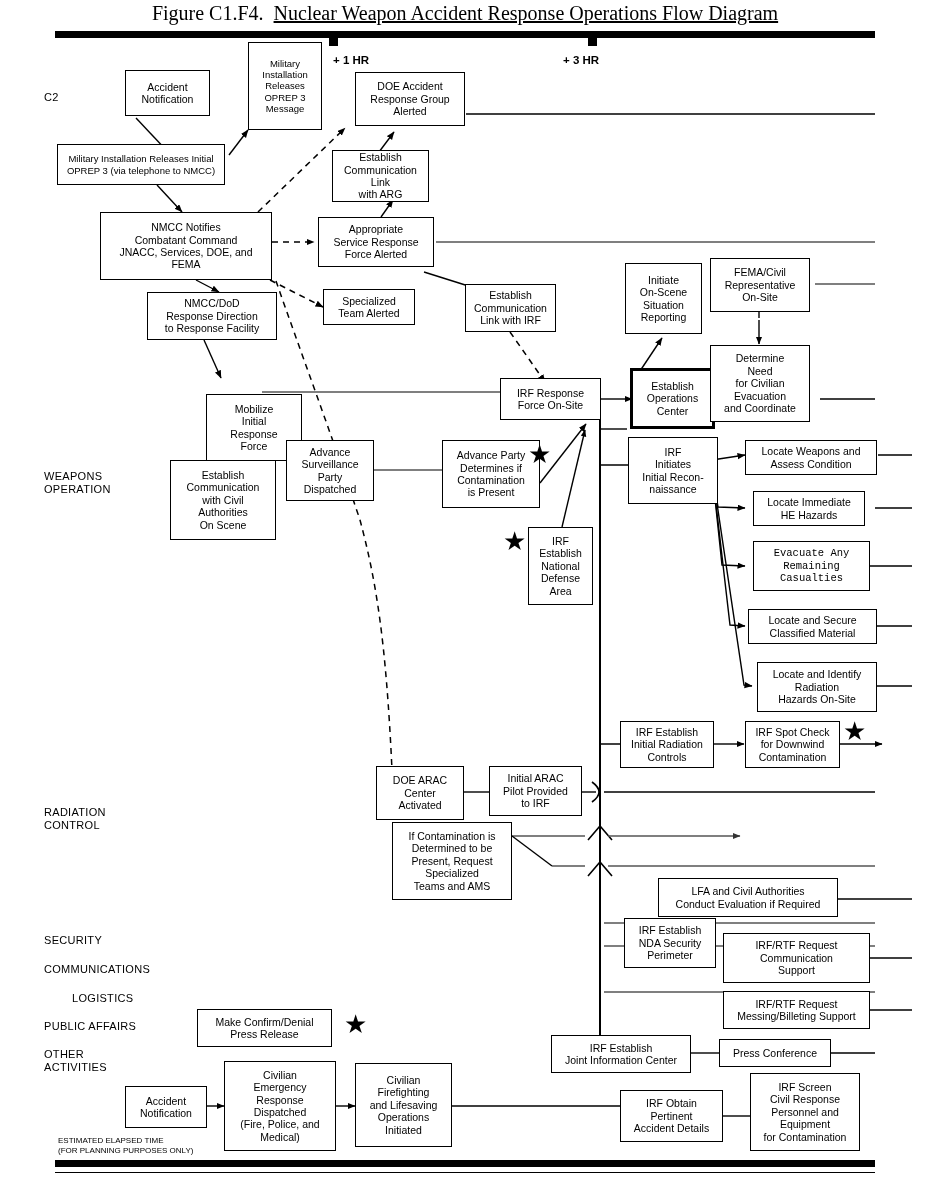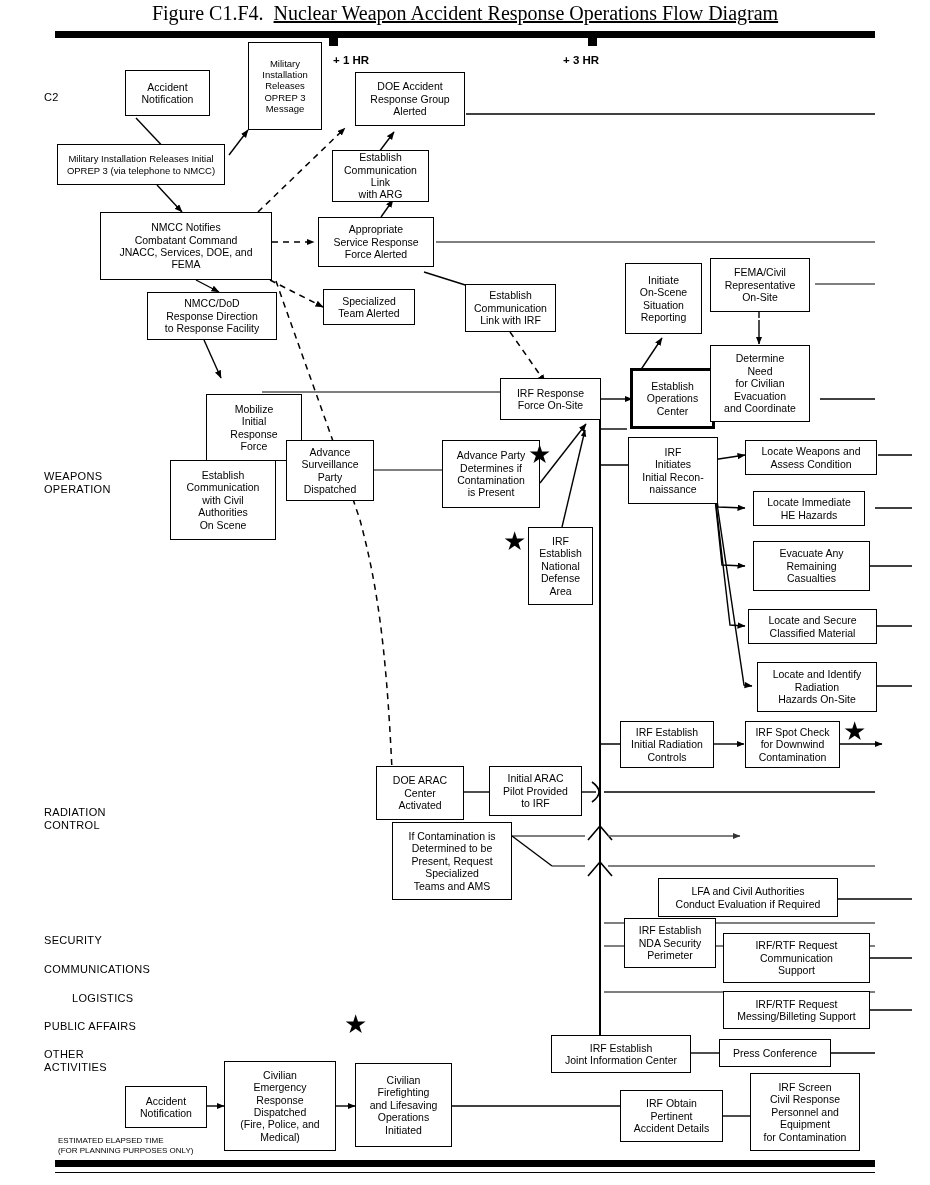--- a/index.html
+++ b/index.html
@@ -271,21 +271,21 @@
 naissance</div>
   <div class="bx" style="left:745px;top:440px;width:132px;height:35px;white-space:pre-line;">Locate Weapons and
 Assess Condition</div>
   <div class="bx" style="left:753px;top:491px;width:112px;height:35px;white-space:pre-line;">Locate Immediate
 HE Hazards</div>
   <div class="bx" style="left:528px;top:527px;width:65px;height:78px;white-space:pre-line;">IRF
 Establish
 National
 Defense
 Area</div>
-  <div class="bx" style="left:753px;top:541px;width:117px;height:50px;white-space:pre-line;">Evacuate Any
+  <div class="bx" style="left:753px;top:541px;width:117px;height:50px;white-space:pre-line;font-family:Liberation Mono, monospace;">Evacuate Any
 Remaining
 Casualties</div>
   <div class="bx" style="left:748px;top:609px;width:129px;height:35px;white-space:pre-line;">Locate and Secure
 Classified Material</div>
   <div class="bx" style="left:757px;top:662px;width:120px;height:50px;white-space:pre-line;">Locate and Identify
 Radiation
 Hazards On-Site</div>
   <div class="bx" style="left:620px;top:721px;width:94px;height:47px;white-space:pre-line;">IRF Establish
 Initial Radiation
 Controls</div>
@@ -306,20 +306,22 @@
   <div class="bx" style="left:658px;top:878px;width:180px;height:39px;white-space:pre-line;">LFA and Civil Authorities
 Conduct Evaluation if Required</div>
   <div class="bx" style="left:624px;top:918px;width:92px;height:50px;white-space:pre-line;">IRF Establish
 NDA Security
 Perimeter</div>
   <div class="bx" style="left:723px;top:933px;width:147px;height:50px;white-space:pre-line;">IRF/RTF Request
 Communication
 Support</div>
   <div class="bx" style="left:723px;top:991px;width:147px;height:38px;white-space:pre-line;">IRF/RTF Request
 Messing/Billeting Support</div>
+  <div class="bx" style="left:197px;top:1009px;width:135px;height:38px;white-space:pre-line;">Make Confirm/Denial
+Press Release</div>
   <div class="bx" style="left:551px;top:1035px;width:140px;height:38px;white-space:pre-line;">IRF Establish
 Joint Information Center</div>
   <div class="bx" style="left:719px;top:1039px;width:112px;height:28px;white-space:pre-line;">Press Conference</div>
   <div class="bx" style="left:125px;top:1086px;width:82px;height:42px;white-space:pre-line;">Accident
 Notification</div>
   <div class="bx" style="left:224px;top:1061px;width:112px;height:90px;white-space:pre-line;">Civilian
 Emergency
 Response
 Dispatched
 (Fire, Police, and

